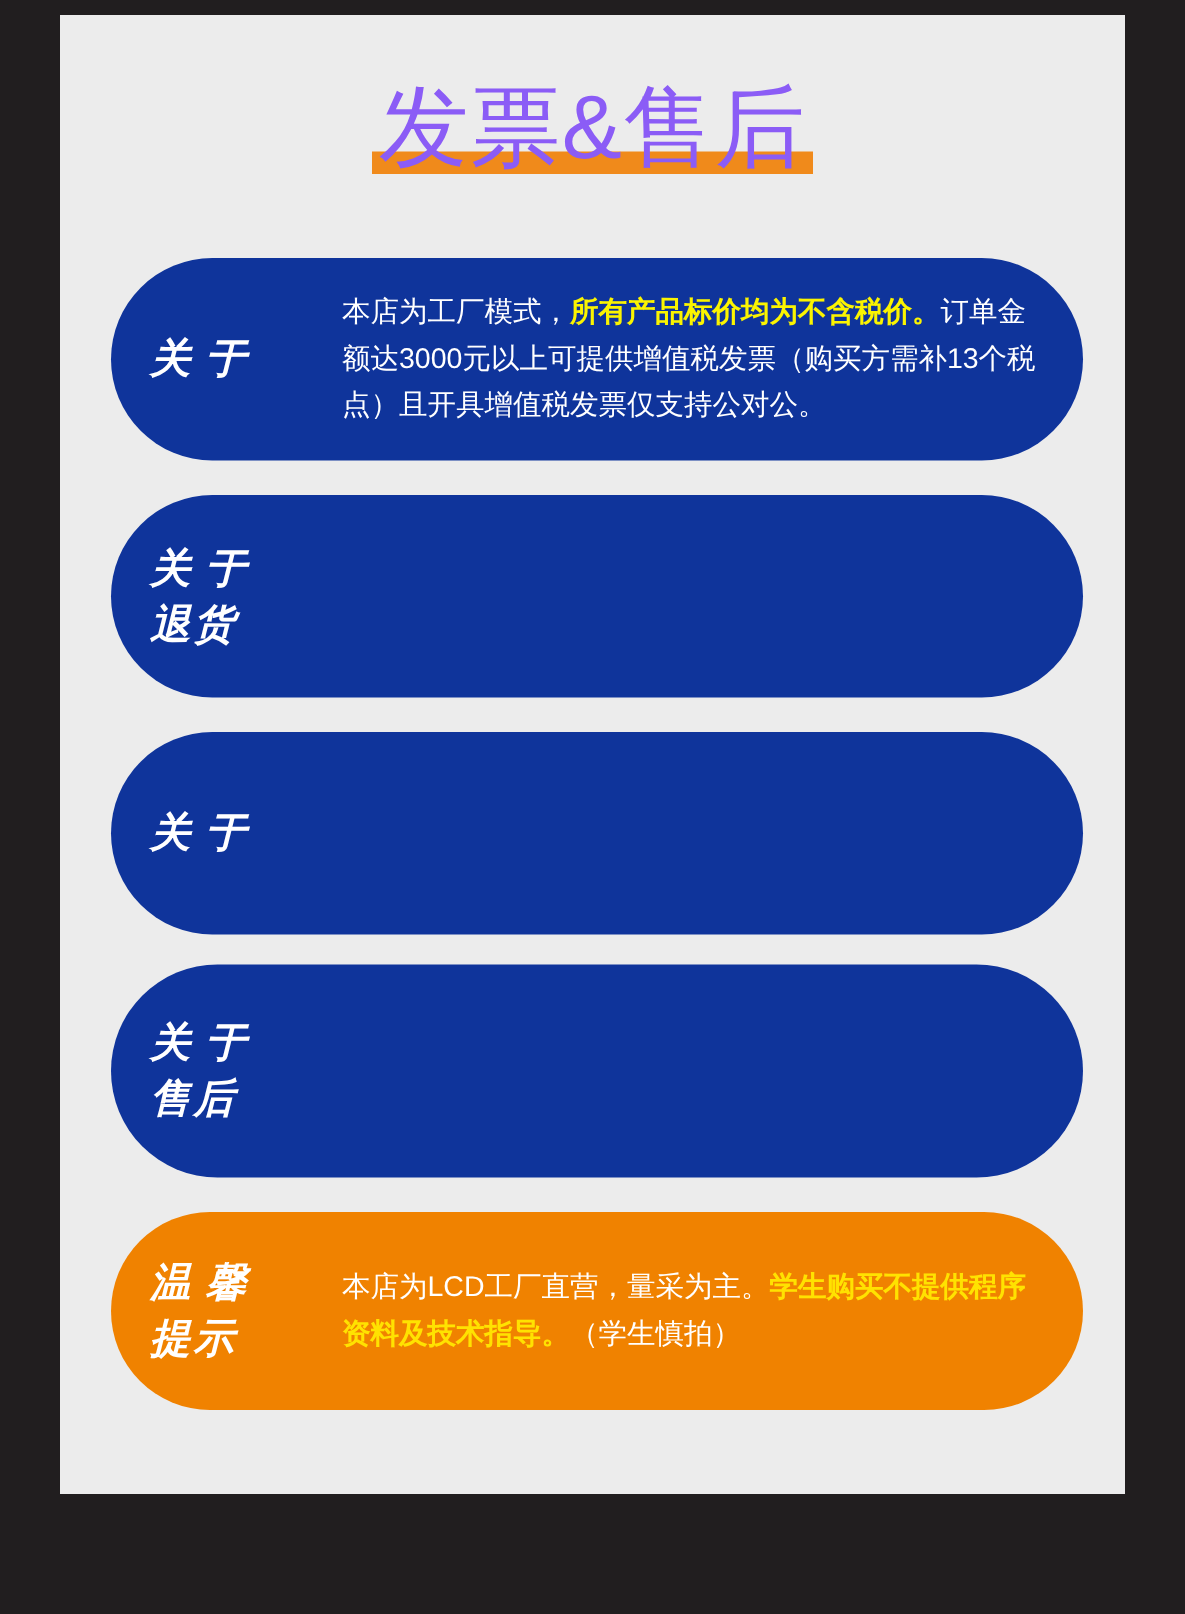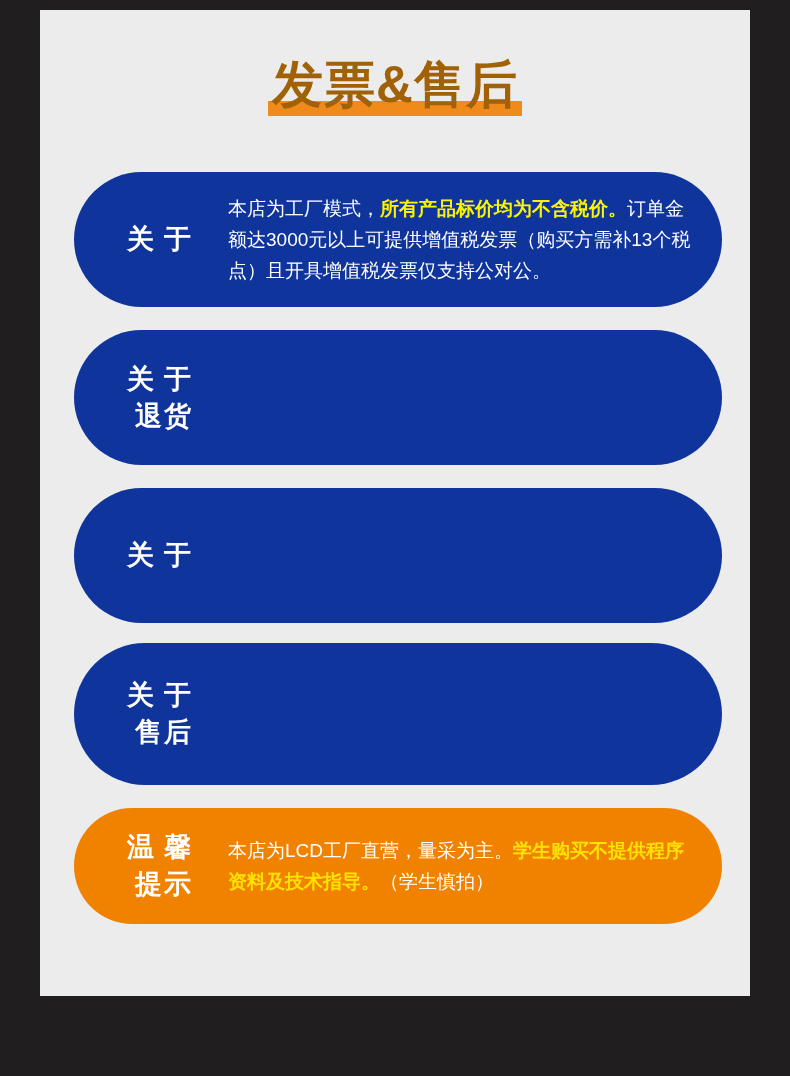--- a/index.html
+++ b/index.html
@@ -49,24 +49,24 @@
     left: 2px;
     right: 2px;
     bottom: 6px;
     height: 15px;
     background: #f08a1b;
     z-index: 0;
   }
   .title-text {
     position: relative;
     z-index: 1;
-    font-size: 51px;
+    font-size: 60px;
     line-height: 74px;
-    font-weight: bold;
-    color: #a16207;
+    font-weight: normal;
+    color: #8b5cf6;
     letter-spacing: 1px;
     white-space: nowrap;
   }
 
   
   .card {
     position: absolute;
     left: 34px;      
     width: 648px;
     border-radius: 90px;
@@ -78,43 +78,44 @@
   .card.blue  { background: #0f349b; }
   .card.orange{ background: #f08200; }
 
   .card-label {
     flex: 0 0 128px;
     padding-left: 26px;
     color: #ffffff;
     font-weight: bold;
     font-size: 27px;
     line-height: 37px;
-    text-align: center;
+    text-align: left;
     white-space: nowrap;
+    font-style: italic;
   }
   .card-label .l1 { letter-spacing: 10px; }
   .card-label .l2 { letter-spacing: 2px; }
 
   .card-body {
     flex: 1 1 auto;
     padding-right: 30px;
     color: #ffffff;
     font-size: 19px;
     line-height: 31px;
     text-align: left;
   }
   .hl { color: #fbf400; font-weight: bold; }
   .card.orange .hl { color: #ffe200; font-weight: bold; }
 
   
   #card-invoice { top: 162px; height: 135px; }
   #card-return  { top: 320px; height: 135px; }
   #card-product { top: 478px; height: 135px; }
   #card-service { top: 633px; height: 142px; }
-  #card-notice  { top: 798px; height: 116px; }
+  #card-notice  { top: 798px; height: 132px; }
 </style>
 </head>
 <body>
 
 <div id="page">
   <div class="panel">
 
     <div class="title-wrap">
       <span class="title-inline">
         <span class="title-bar"></span>

